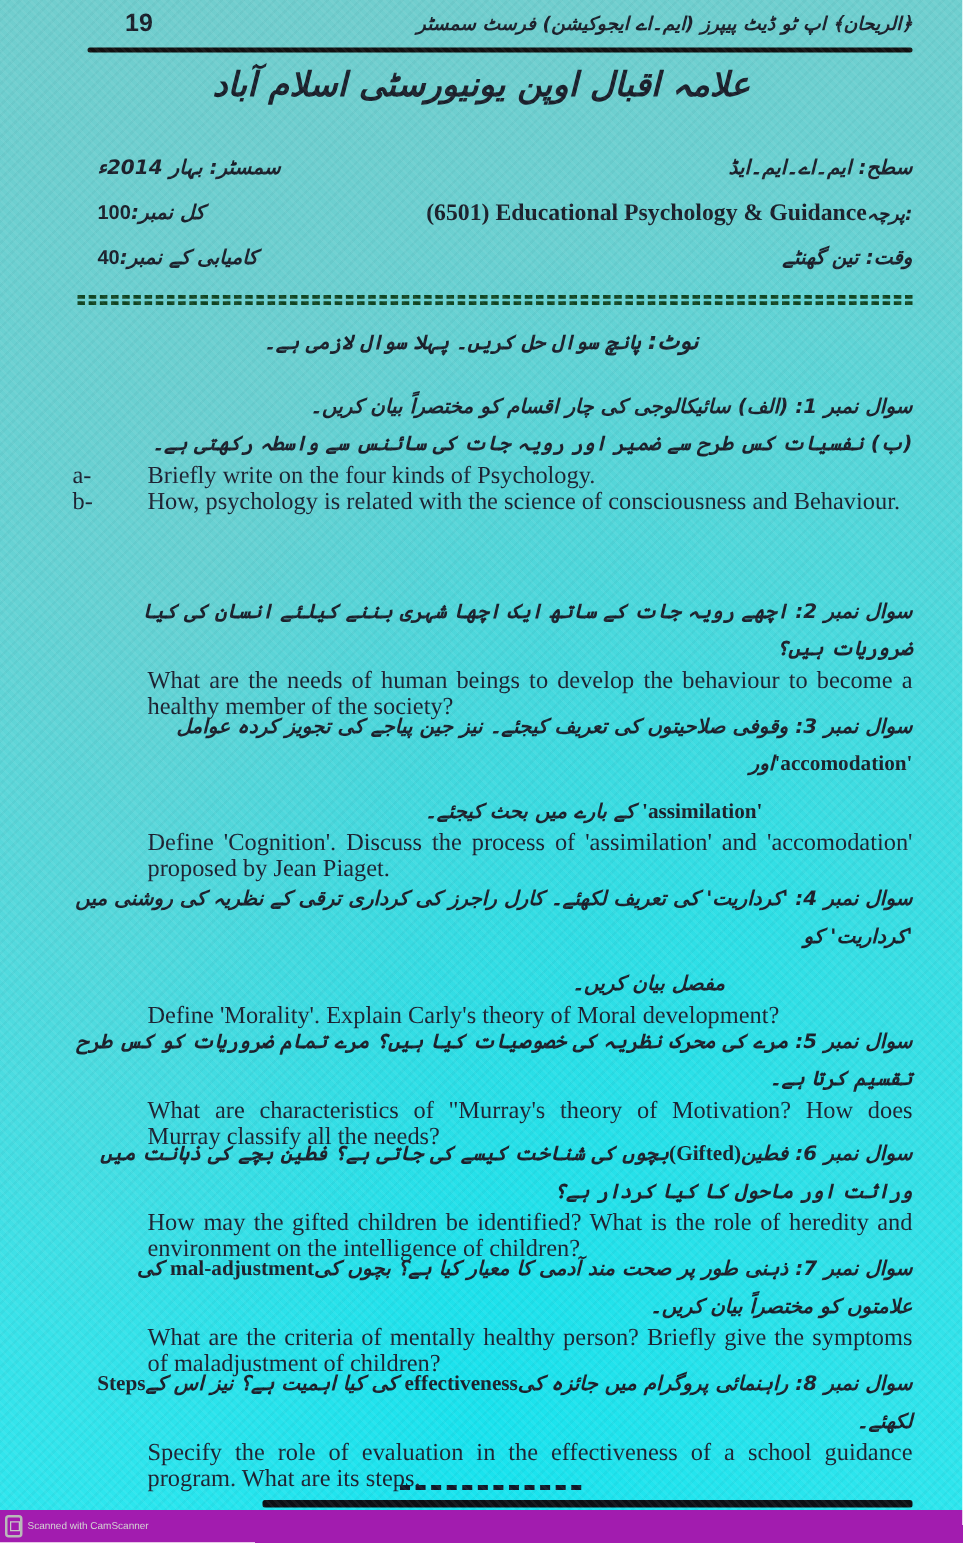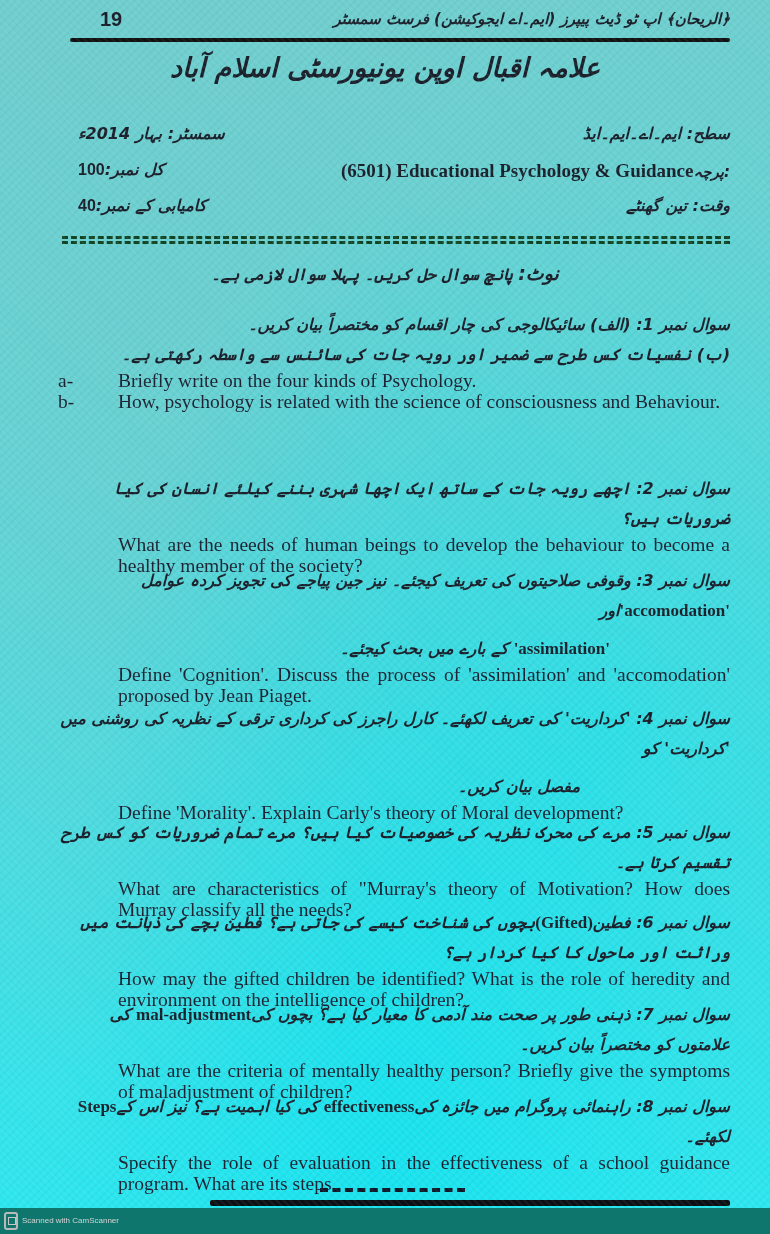--- a/index.html
+++ b/index.html
@@ -52,21 +52,21 @@
   .q-ur .en { font-family: "Liberation Serif", serif; font-style: normal; font-weight: bold; font-size: 17px; direction: ltr; unicode-bidi: embed; }
   .q-en { font-family: "Liberation Serif", serif; font-size: 19.5px; line-height: 21px; color: #1b2030; text-align: justify; text-align-last: left; padding-left: 60px; }
   .sub-en { display: flex; font-size: 19.5px; line-height: 21px; color: #1b2030; }
   .sub-en .mark { width: 60px; flex: none; }
   .sub-en .txt { flex: 1; text-align: justify; text-align-last: left; }
 
   .end-dash { position: absolute; top: 1188px; left: 320px; width: 145px; height: 6px;
     border-top: 4px dashed #101828; }
   .bottom-rule { position: absolute; top: 1200px; left: 210px; right: 40px; height: 6px; background: #0c0f14; border-radius: 2px; }
 
-  .footer { position: absolute; top: 1208px; left: 0; width: 770px; height: 26px; background: #0f766e; }
+  .footer { position: absolute; top: 1208px; left: 0; width: 770px; height: 26px; background: #a21caf; }
   .wm-icon { position: absolute; left: 4px; top: 4px; width: 14px; height: 18px; border: 2px solid #b9b9b9; border-radius: 3px; }
   .wm-icon::after { content: ""; position: absolute; left: 2px; top: 3px; width: 6px; height: 6px; border: 1px solid #c7c7c7; }
   .wm-text { position: absolute; left: 22px; top: 8px; font-family: "Liberation Sans", sans-serif; font-size: 8px; color: #d4d4d4; }
 </style>
 </head>
 <body>
 
 <div class="page">
 
   <div class="run-head">

